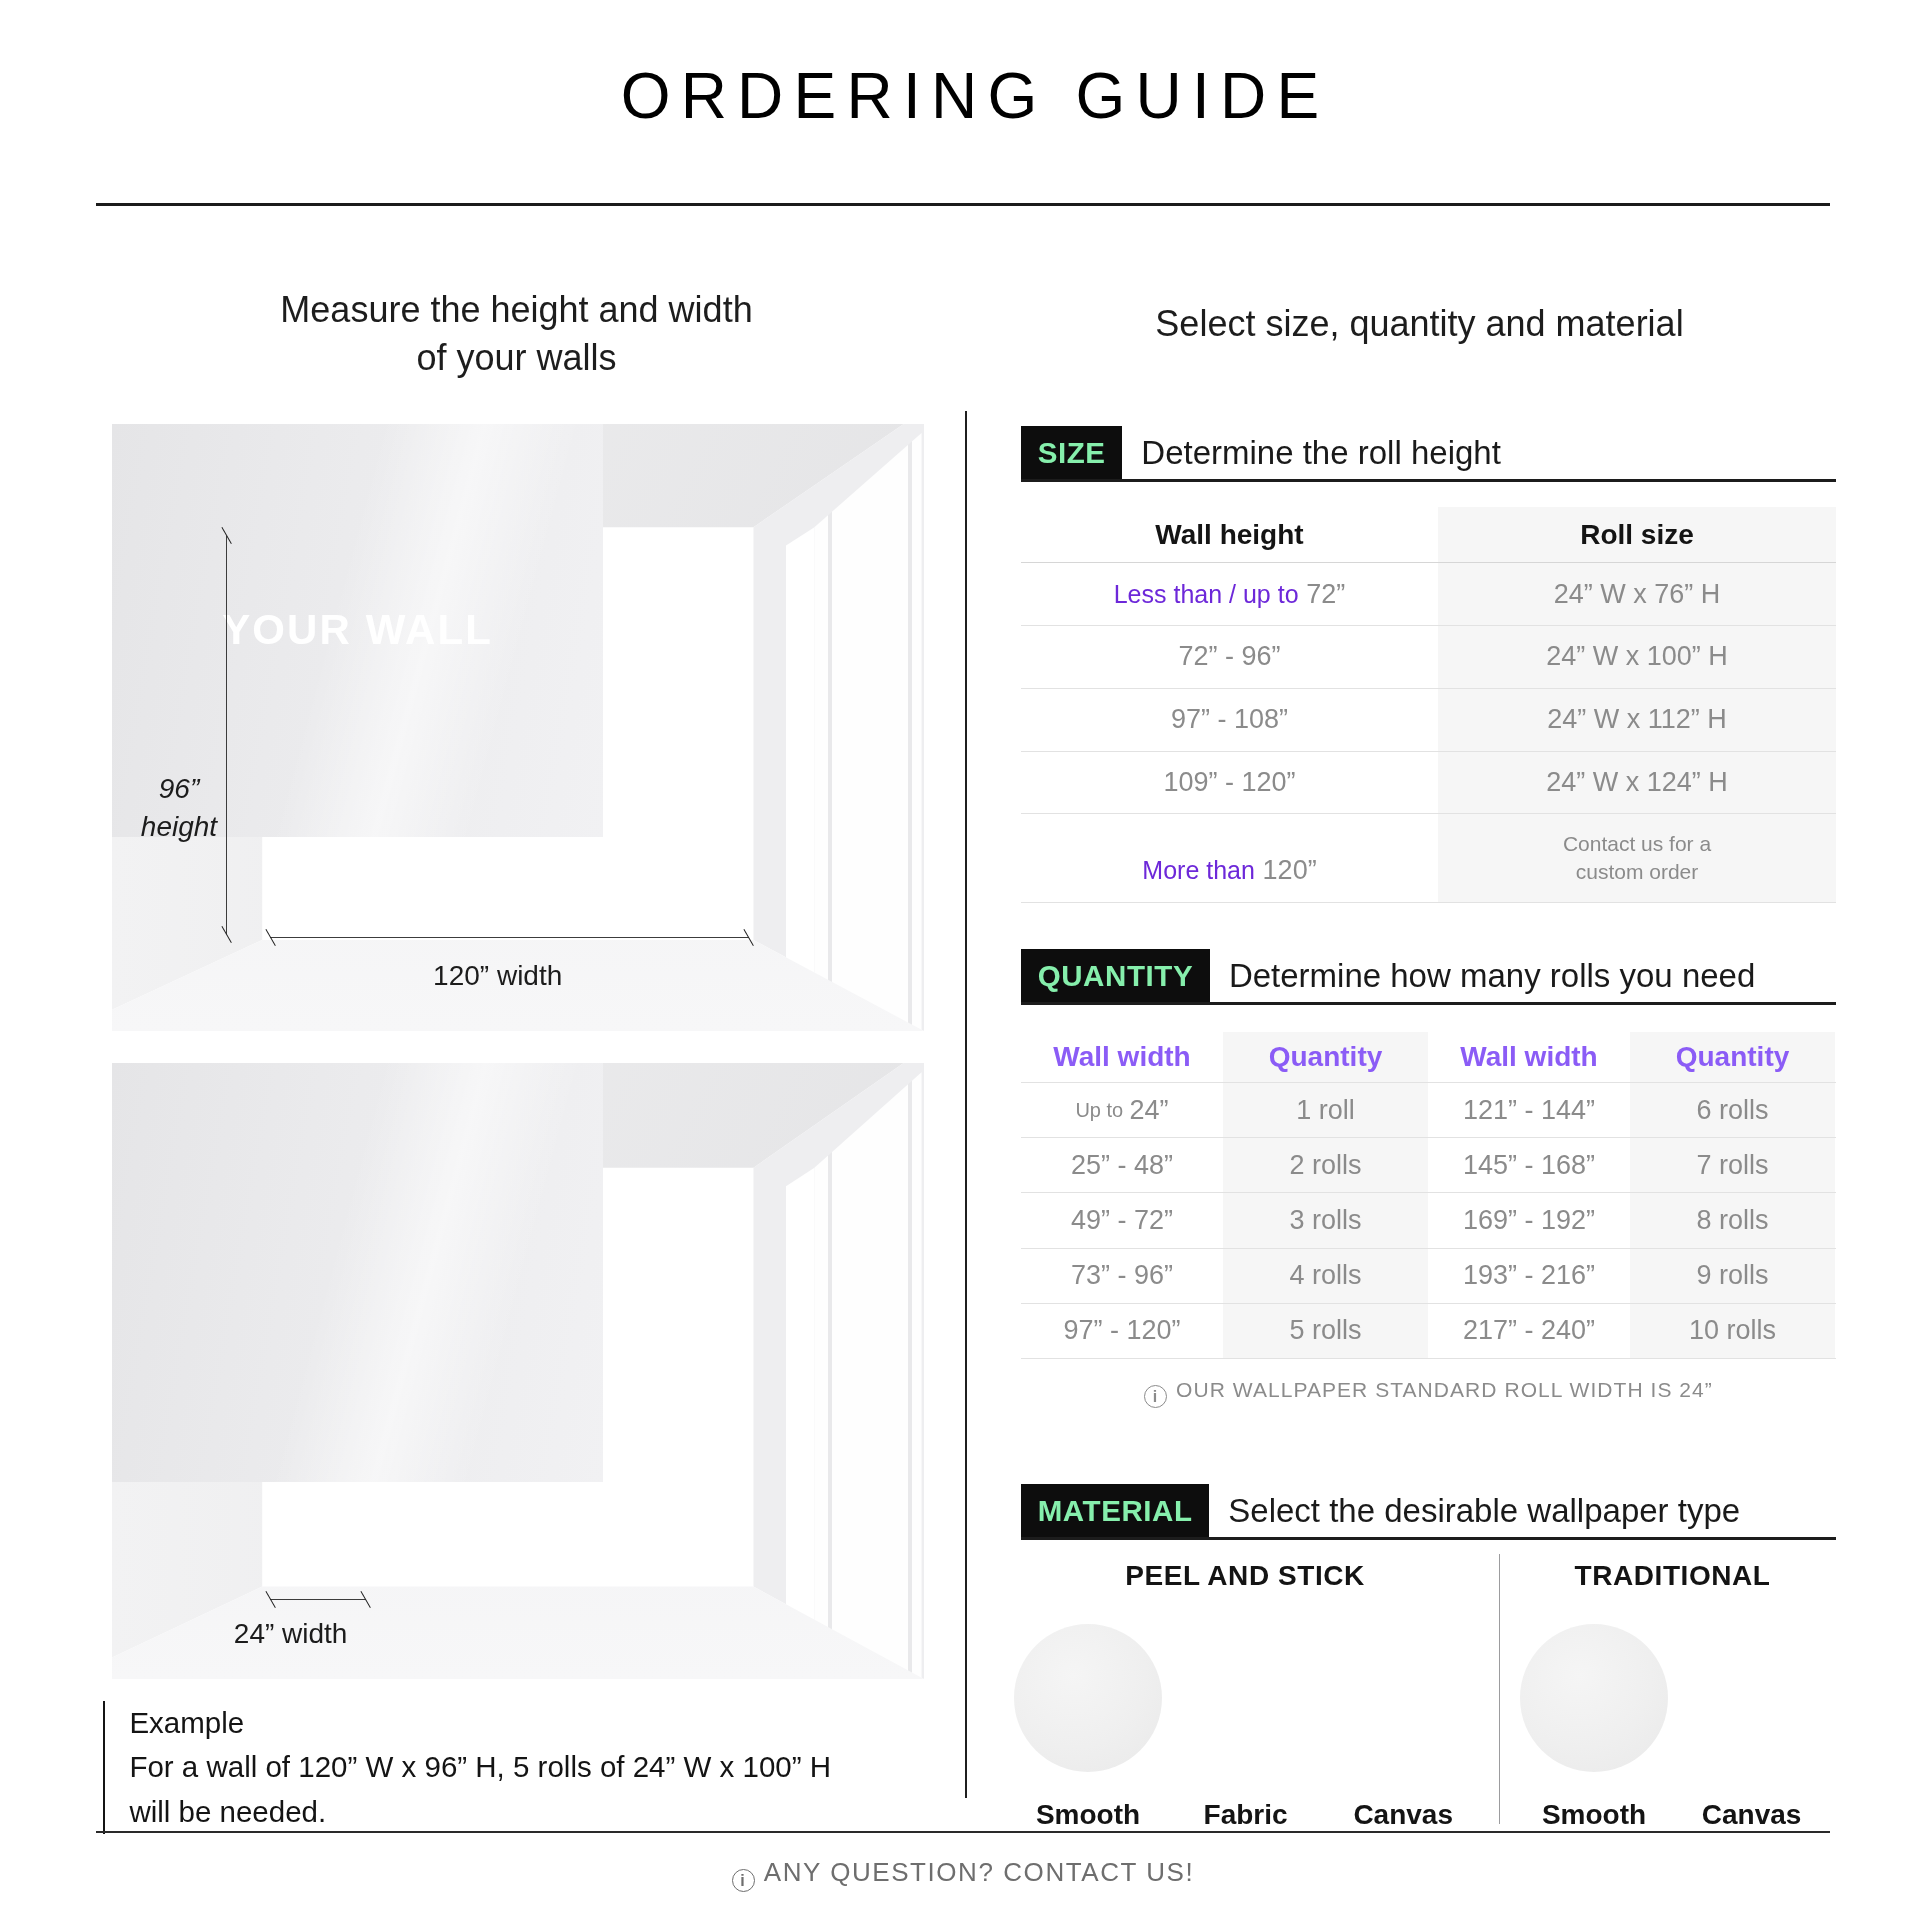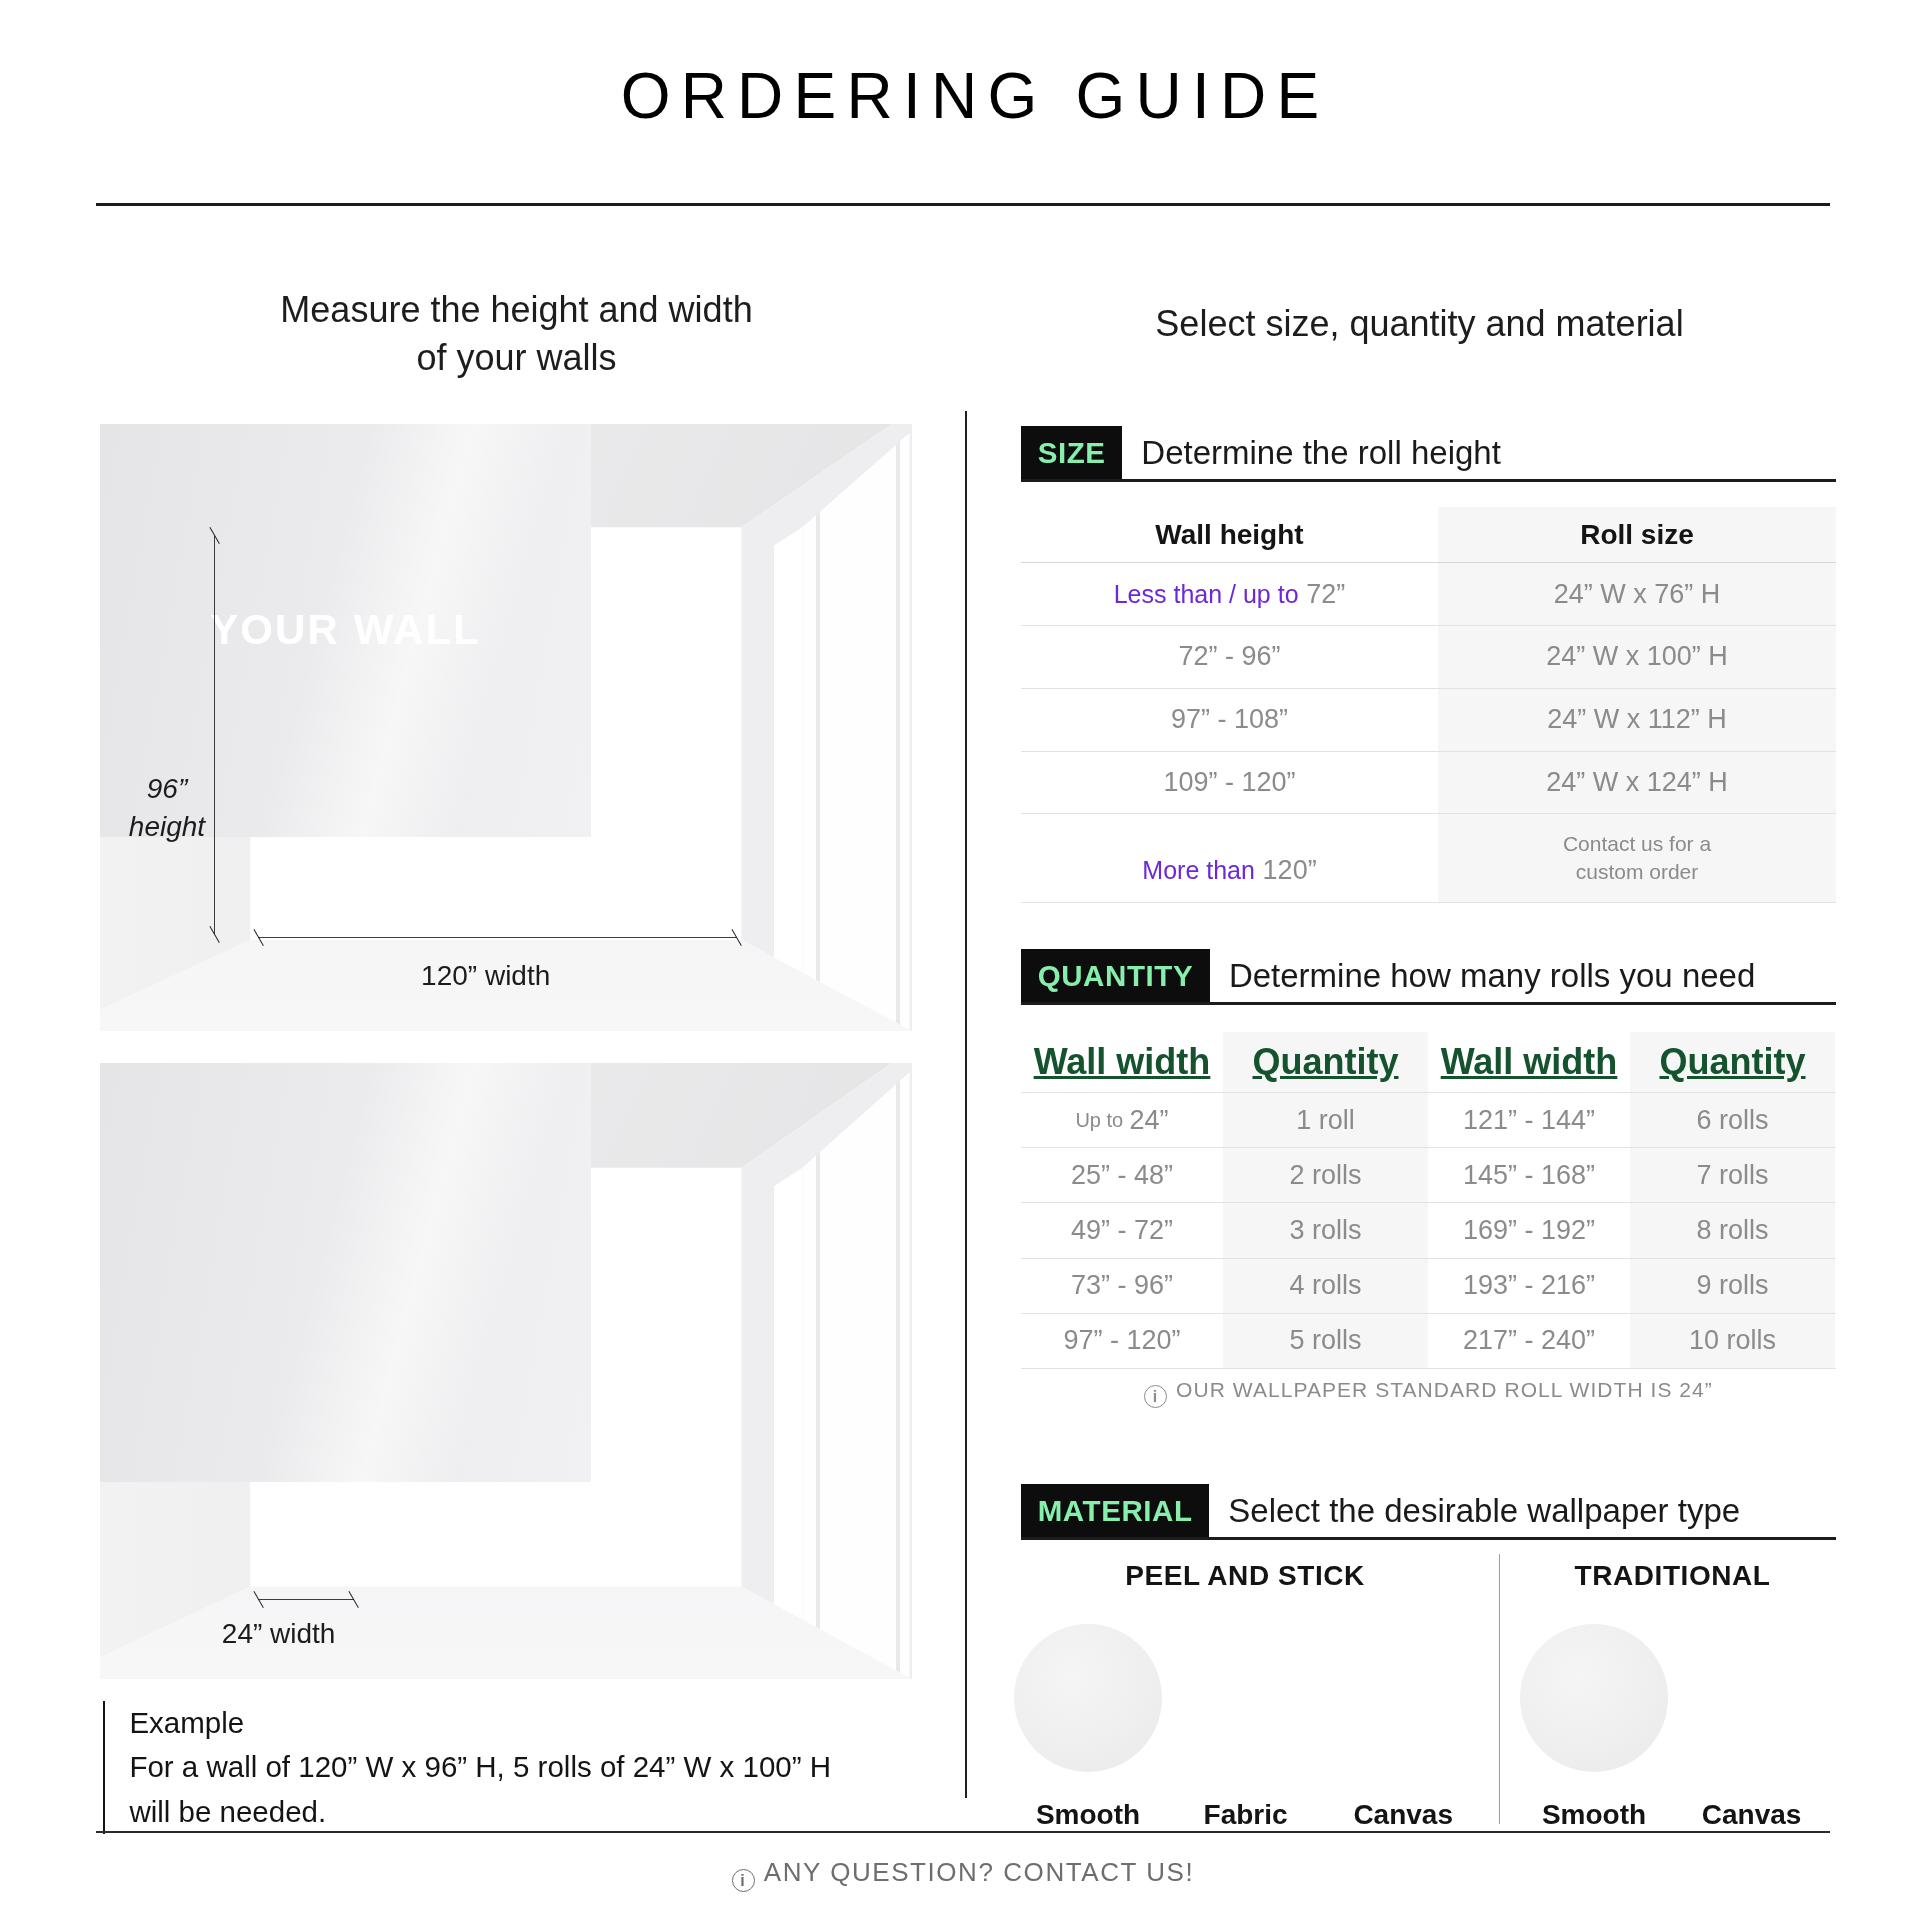--- a/index.html
+++ b/index.html
@@ -14,21 +14,21 @@
 
   
   .col-head { position:absolute; text-align:center; font-size:36px; font-weight:400;
               color:#1d1d1d; line-height:1.32; }
   .col-head.left  { left:96px; top:286px; width:841px; }
   .col-head.right { left:1002px; top:300px; width:835px; }
 
   .main-divider { position:absolute; left:965px; top:411px; width:1.9px; height:1387px; background:#1f1f1f; }
 
   
-  .room { position:absolute; left:100px; width:812px; height:607px; background:#fff; overflow:hidden;padding-left:31px; }
+  .room { position:absolute; left:112px; width:812px; height:607px; background:#fff; overflow:hidden;padding-left:31px; }
   .room.one { top:424px; }
   .room.two { top:1063px; height:616px; }
   .room > div { position:absolute; inset:0; }
   .r-ceiling  { background:linear-gradient(115deg,#efeff0,#e2e2e4);
                 clip-path:polygon(0 0, 97.5% 0, 79% 17%, 18.5% 17%); }
   .r-leftwall { background:linear-gradient(90deg,#f2f2f3,#e5e5e7);
                 clip-path:polygon(0 0, 18.5% 17%, 18.5% 85%, 0 96.5%); }
   .r-rightwall{ background:#eeeef0;
                 clip-path:polygon(79% 17%, 97.5% 0, 100% 0, 100% 100%, 79% 85%); }
   .r-floor    { background:linear-gradient(180deg,#e9e9eb 0%,#f1f1f3 45%,#f7f7f8 100%);
@@ -90,21 +90,21 @@
   .size-table .val-cell { font-size:27px; color:#8b8b8b; }
   .size-table .pre { font-size:25px; color:#6d28d9; margin-right:7.7px; }
   .size-table .small { font-size:21px; line-height:1.35; }
 
   
   .qty-table { position:absolute; left:1021px; top:1032px; width:815px; }
   .qty-table .trow { display:flex; border-bottom:1.3px solid #e2e2e2; }
   .qty-table .cell { display:flex; align-items:center; justify-content:center; text-align:center; }
   .qty-table .w1 { width:202px; } .qty-table .q1 { width:205px; background:#f6f6f6; }
   .qty-table .w2 { width:202px; } .qty-table .q2 { width:205px; background:#f6f6f6; }
-  .qty-table .trow.head .cell { font-size:36px; font-weight:700; color:#14532d; padding:9px 5.1px;text-decoration:underline; }
+  .qty-table .trow.head .cell { font-size:28px; font-weight:700; color:#8b5cf6; padding:9px 5.1px; }
   .qty-table .trow.head .w1, .qty-table .trow.head .w2 { background:#fff; }
   .qty-table .body-cell { font-size:27px; color:#8b8b8b; padding:11.6px 5.1px; }
   .qty-table .pre { font-size:20px; margin-right:6.4px; }
 
   .note { position:absolute; left:1021px; top:1378px; width:815px; text-align:center;
           font-size:21px; letter-spacing:.05em; color:#8b8b8b; font-weight:500; }
   .info-i { display:inline-flex; width:23px; height:23px; border:1.9px solid currentColor; border-radius:50%;
             align-items:center; justify-content:center; font-size:16px; font-weight:600; font-style:normal;
             vertical-align:-4.5px; margin-right:9px; }
 

